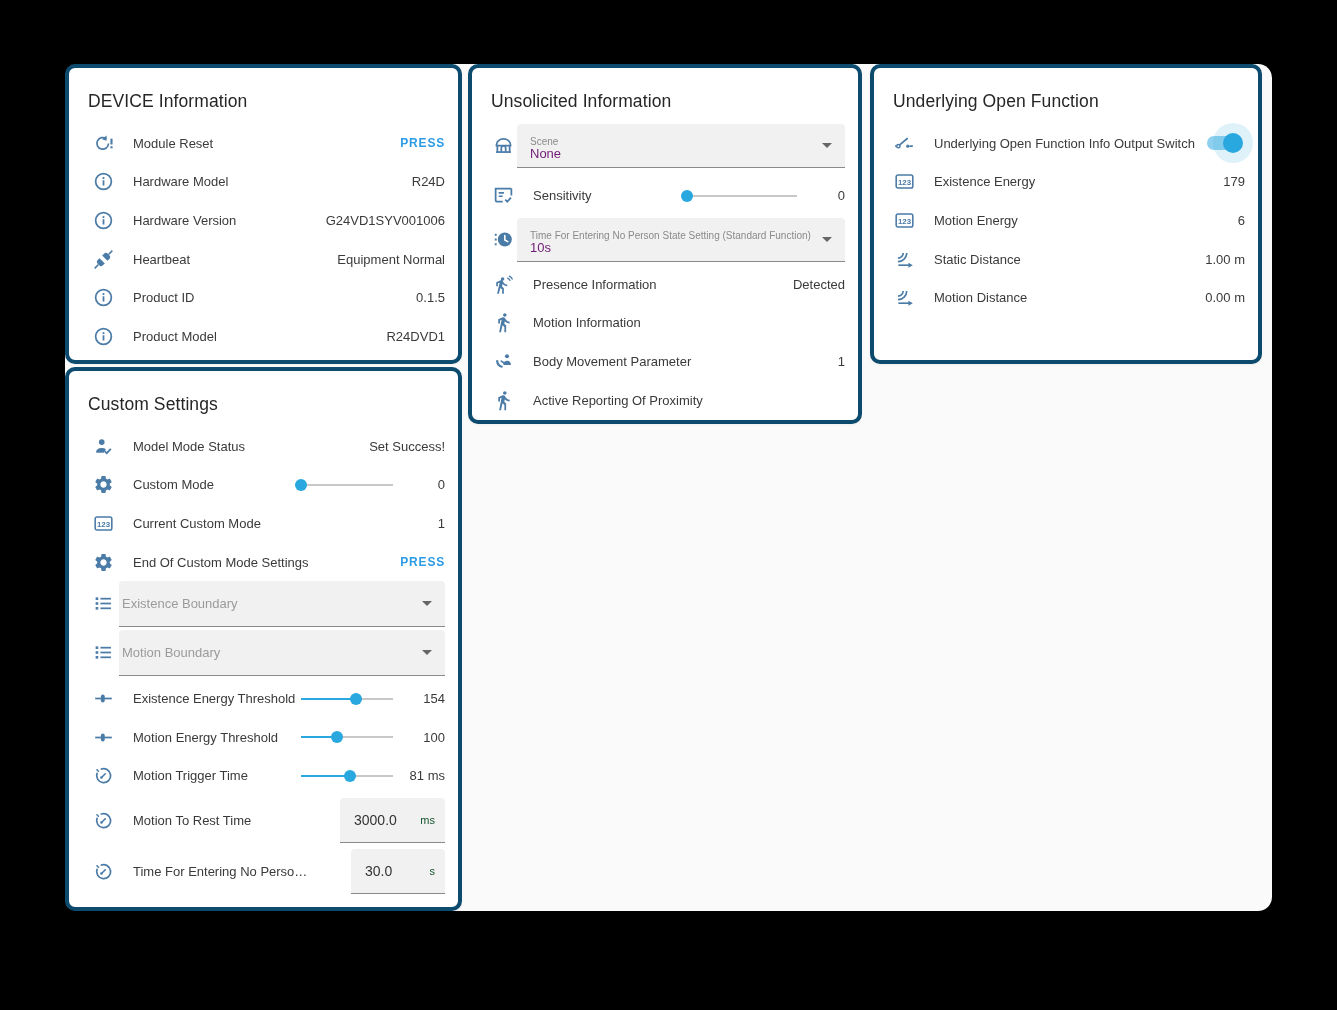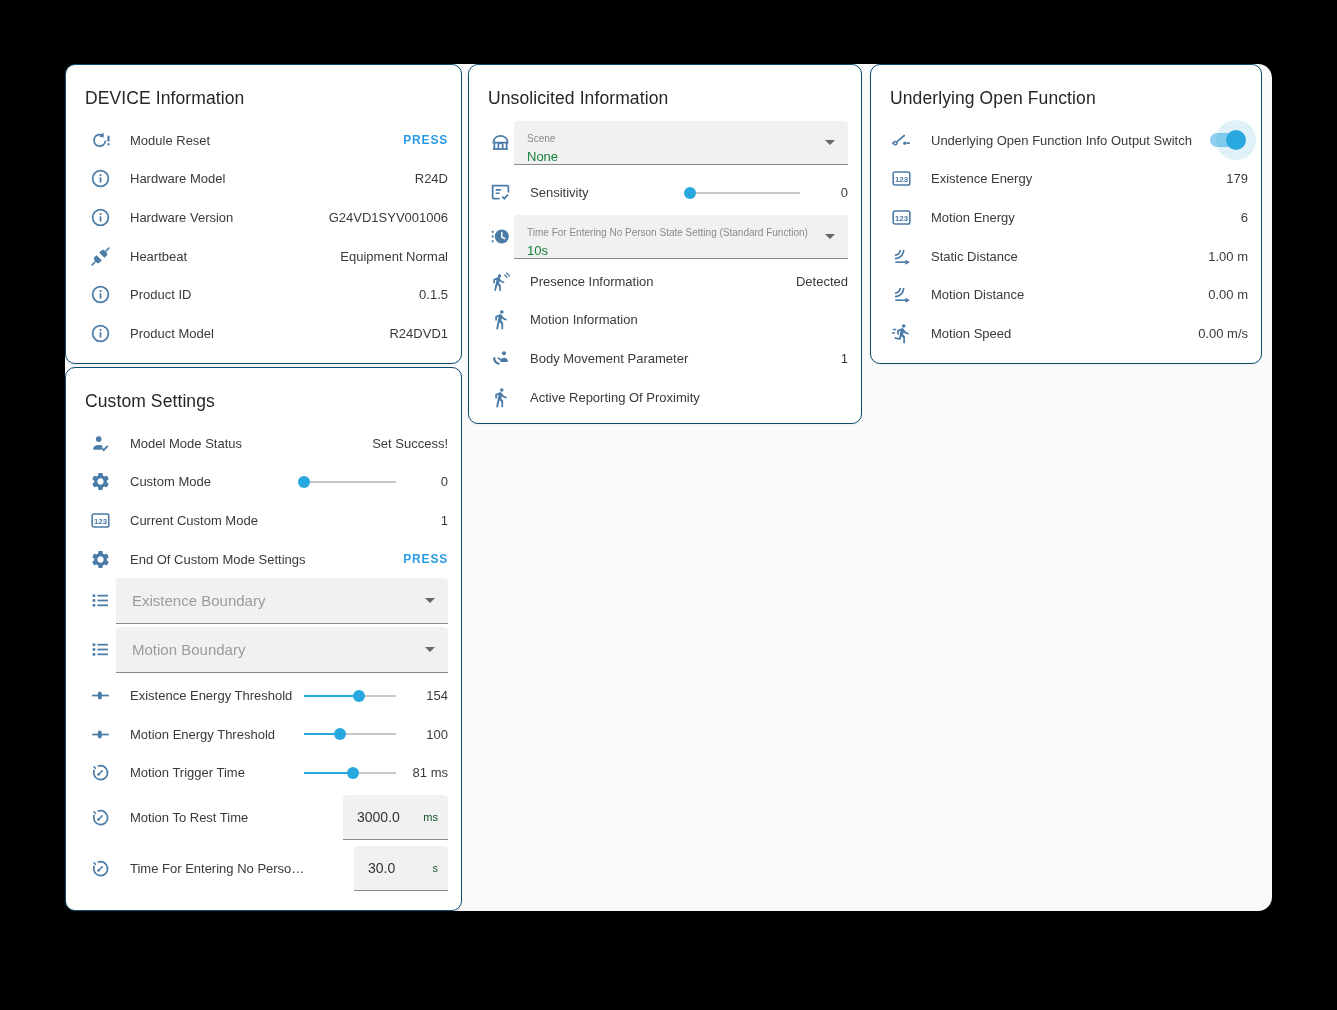--- a/index.html
+++ b/index.html
@@ -8,21 +8,21 @@
     background:#000;
     font-family:"Liberation Sans", sans-serif;
     overflow:hidden;
   }
   .surface{
     position:absolute;left:65px;top:64px;width:1207px;height:847px;
     background:#fafafa;border-radius:14px;
   }
   .card{
     position:absolute;background:#fff;
-    border:1px solid #0c4a6e;border-radius:10px;
+    border:4px solid #0c4a6e;border-radius:10px;
     box-shadow:0 1px 3px rgba(0,0,0,.05);
     box-sizing:border-box;
   }
   #card-device{left:0;top:0;width:397px;height:300px;}
   #card-custom{left:0;top:303px;width:397px;height:544px;}
   #card-unsolicited{left:403px;top:0;width:394px;height:360px;}
   #card-underlying{left:805px;top:0;width:392px;height:300px;}
 
   .card-title{
     padding:19px 18px 9px 19px;font-size:17.5px;line-height:28px;
@@ -49,22 +49,22 @@
   
   .select-row{height:45px;margin-bottom:4px;}
   #card-unsolicited .select-row{height:43px;margin-bottom:6px;}
   .select-box{
     flex:1;height:100%;position:relative;margin-left:4px;
     background:#f1f1f1;border-bottom:1px solid #8a8a8a;
     border-radius:4px 4px 0 0;cursor:pointer;
   }
   #card-unsolicited .select-box{margin-left:2px;}
   .sm-label{position:absolute;left:13px;top:12px;font-size:10px;color:#8a8a8a;white-space:nowrap;}
-  .sel-val{position:absolute;left:13px;bottom:0;font-size:13px;color:#15803d;margin-top:16px;}
-  .sel-only{position:absolute;left:16px;top:50%;transform:translateY(-50%);font-size:15px;color:#9b9b9b;}
+  .sel-val{position:absolute;left:13px;bottom:6px;font-size:13px;color:#701a75;margin-top:16px;}
+  .sel-only{position:absolute;left:3px;top:50%;transform:translateY(-50%);font-size:13px;color:#9b9b9b;}
   .caret{position:absolute;right:13px;top:50%;margin-top:-2px;width:0;height:0;
     border-left:5px solid transparent;border-right:5px solid transparent;border-top:5px solid #666;}
 
   
   .switch{position:relative;width:38px;height:20px;flex:none;margin-right:2px;cursor:pointer;}
   .sw-track{position:absolute;left:2px;top:3px;width:34px;height:14px;border-radius:7px;background:#bdbdbd;}
   .sw-thumb{position:absolute;left:0;top:0;width:20px;height:20px;border-radius:50%;background:#f1f1f1;box-shadow:0 1px 2px rgba(0,0,0,.3);}
   .switch.on .sw-track{background:#90d0ef;}
   .switch.on .sw-thumb{left:auto;right:0;background:#29a8e0;box-shadow:0 0 0 10px rgba(41,168,224,.15);}
 
@@ -490,25 +490,15 @@
         <svg viewBox="0 0 24 24" width="21" height="21">
             <path d="M4.5 10.5 a6 6 0 0 0 6 -6 M4.5 14.5 a10 10 0 0 0 10 -10" fill="none" stroke="currentColor" stroke-width="1.9"></path>
             <path d="M5 18.5 H17.5" stroke="currentColor" stroke-width="1.9"></path>
             <path d="M21.5 18.5 l-5 -2.8 v5.6 z" fill="currentColor"></path>
           </svg>
       </span>
       <span class="lbl">Motion Distance</span>
       <span class="val">0.00 m</span>
     </div>
 
-    <div class="row">
-      <span class="icn">
-        <svg viewBox="0 0 24 24" width="21" height="21">
-            <path fill="currentColor" d="M14.5 5.5c1.1 0 2-.9 2-2s-.9-2-2-2-2 .9-2 2 .9 2 2 2zm-3.6 13.9l1-4.4 2.1 2v6h2v-7.5l-2.1-2 .6-3c1.3 1.5 3.3 2.5 5.5 2.5v-2c-1.9 0-3.5-1-4.3-2.4l-1-1.6c-.4-.6-1-1-1.7-1-.3 0-.5.1-.8.1l-5.2 2.2v4.7h2v-3.4l1.8-.7-1.6 8.1-4.9-1-.4 2 7 1.4z"></path>
-            <path d="M2 7.5 h4 M1 11.5 h3.5" stroke="currentColor" stroke-width="1.8"></path>
-          </svg>
-      </span>
-      <span class="lbl">Motion Speed</span>
-      <span class="val">0.00 m/s</span>
-    </div>
   </div>
 
 </div>
 
 </body></html>

